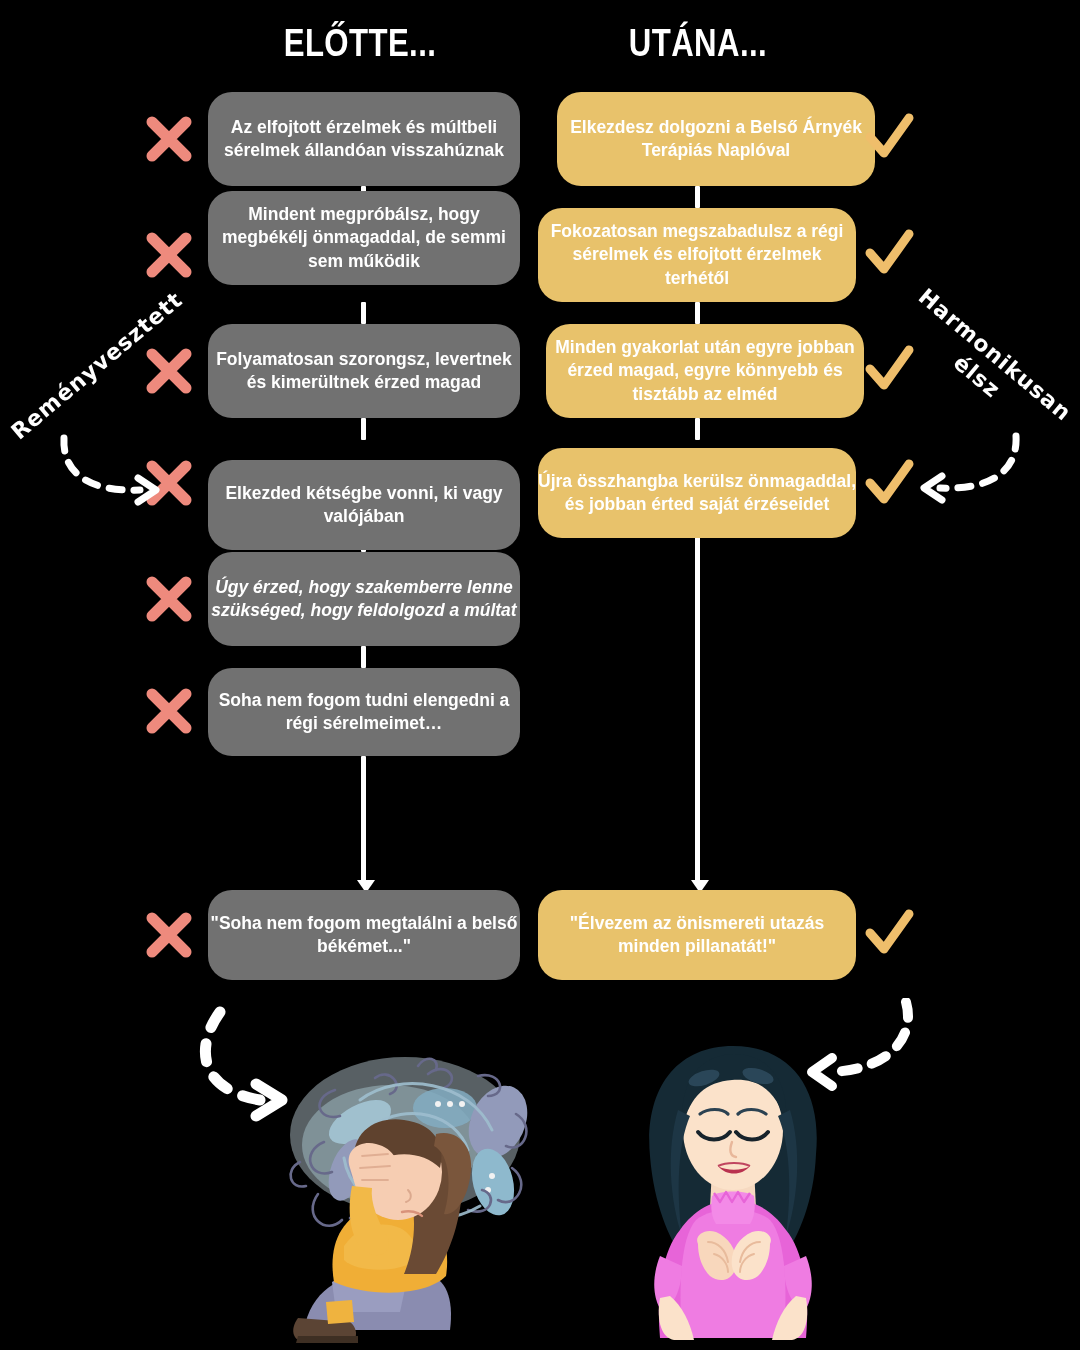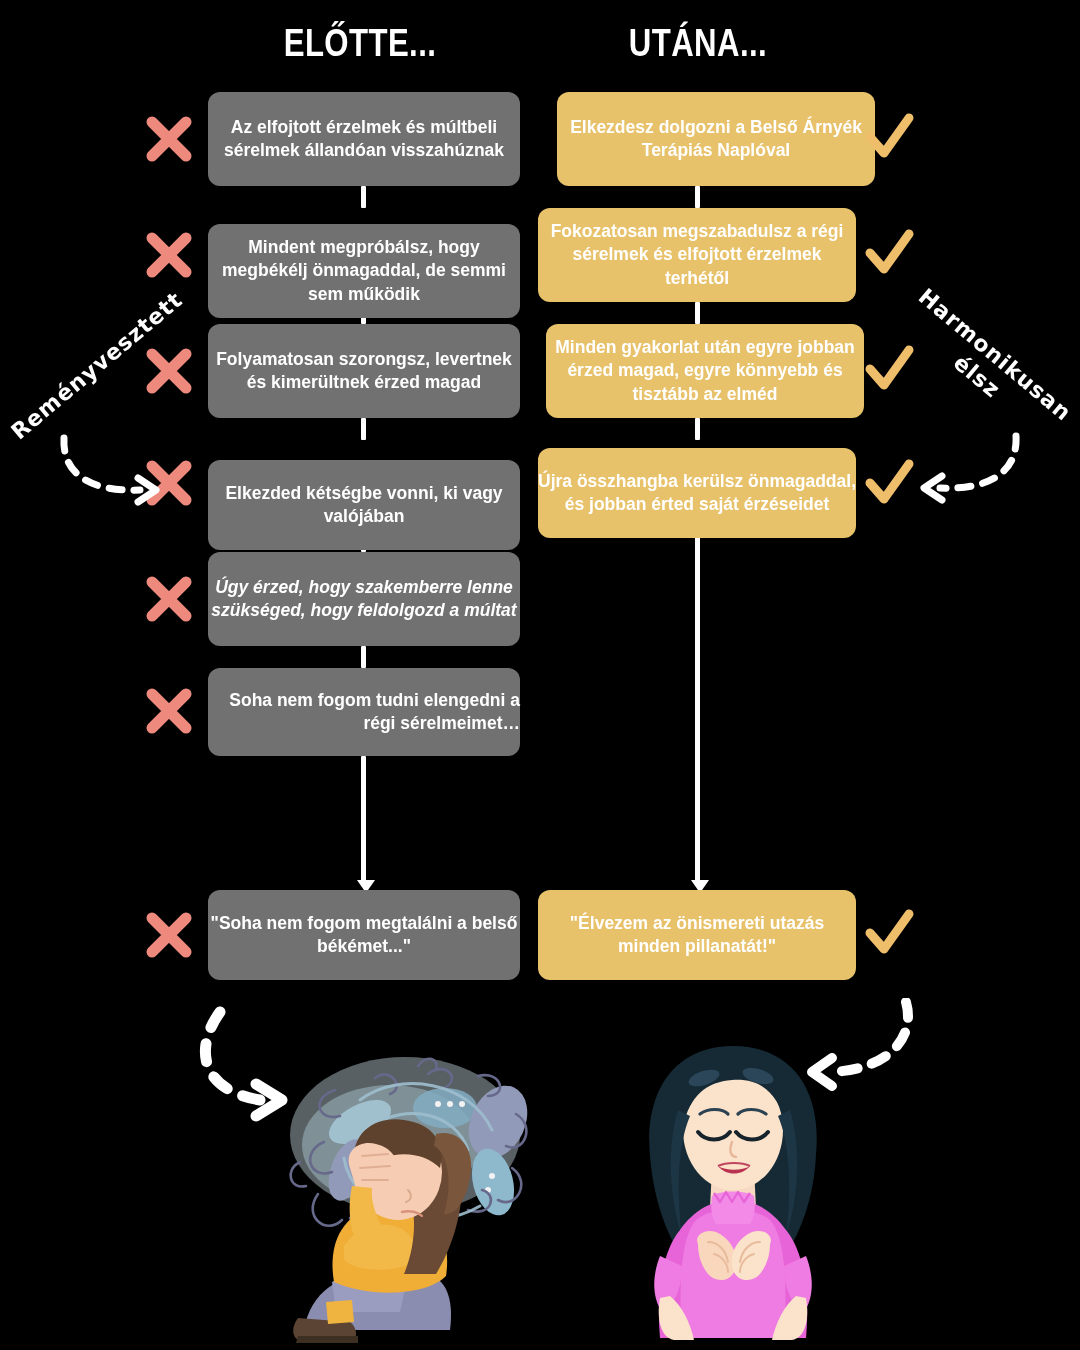--- a/index.html
+++ b/index.html
@@ -32,21 +32,21 @@
     text-align: center;
     transform: scaleX(0.82);
     white-space: nowrap;
   }
   #heading-before { left: 200px; top: 22px; width: 320px; }
   #heading-after  { left: 538px; top: 22px; width: 320px; }
 
   
   .box {
     position: absolute;
-    border-radius: 12px;
+    border-radius: 24px;
     box-sizing: border-box;
     display: flex;
     align-items: center;
     justify-content: center;
     text-align: center;
     color: #ffffff;
     font-weight: 700;
     font-size: 17.5px;
     line-height: 1.32;
     padding: 8px 0;
@@ -128,33 +128,33 @@
 
   <div class="connector" style="left:695px; top:186px; height:22px;"></div>
   <div class="connector" style="left:695px; top:302px; height:22px;"></div>
   <div class="connector" style="left:695px; top:418px; height:22px;"></div>
   <div class="connector" style="left:695px; top:530px; height:354px;"></div>
   <div class="conn-arrow" style="left:691px; top:880px;"></div>
 
   <div class="box before" style="top:92px; height:94px;">
     <span class="box-text">Az elfojtott érzelmek és múltbeli sérelmek állandóan visszahúznak</span>
   </div>
-  <div class="box before" style="top:224px; height:94px;justify-content:flex-end;">
+  <div class="box before" style="top:191px; height:94px;justify-content:flex-end;">
     <span class="box-text">Mindent megpróbálsz, hogy megbékélj önmagaddal, de semmi sem működik</span>
   </div>
   <div class="box before" style="top:324px; height:94px;text-align:center;">
     <span class="box-text">Folyamatosan szorongsz, levertnek és kimerültnek érzed magad</span>
   </div>
   <div class="box before" style="top:460px; height:90px;">
     <span class="box-text">Elkezded kétségbe vonni, ki vagy valójában</span>
   </div>
   <div class="box before" style="top:552px; height:94px;font-style:italic;">
     <span class="box-text">Úgy érzed, hogy szakemberre lenne szükséged, hogy feldolgozd a múltat</span>
   </div>
-  <div class="box before" style="top:668px; height:88px;text-align:right;">
+  <div class="box before" style="top:668px; height:88px;">
     <span class="box-text">Soha nem fogom tudni elengedni a régi sérelmeimet…</span>
   </div>
   <div class="box before" style="top:890px; height:90px;">
     <span class="box-text">"Soha nem fogom megtalálni a belső békémet..."</span>
   </div>
 
   <div class="box after" style="top:92px; height:94px;margin-left:19px;">
     <span class="box-text">Elkezdesz dolgozni a Belső Árnyék Terápiás Naplóval</span>
   </div>
   <div class="box after" style="top:208px; height:94px;">

